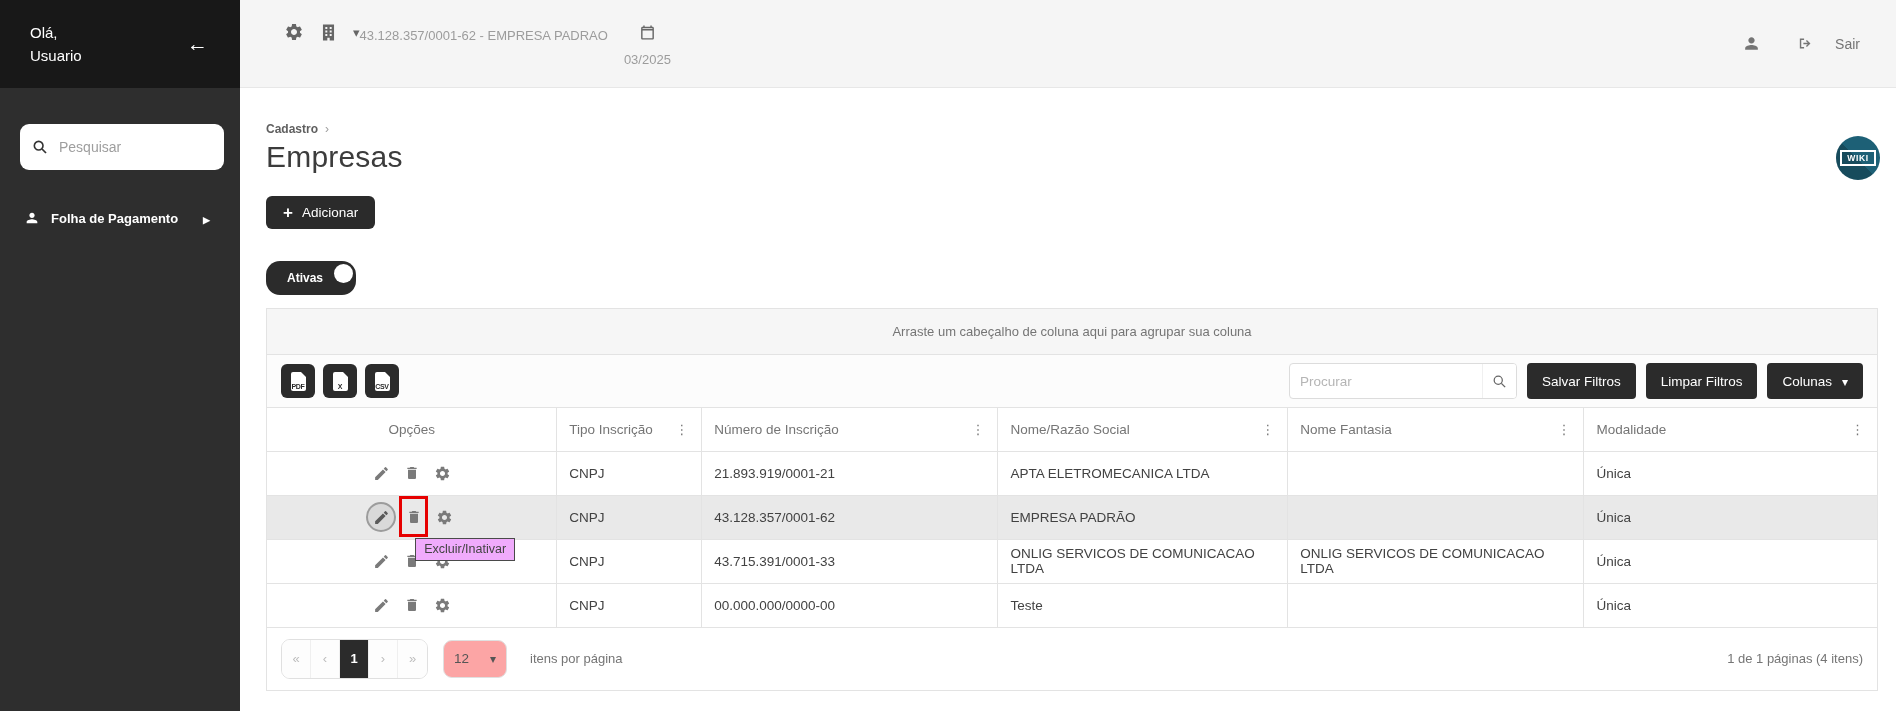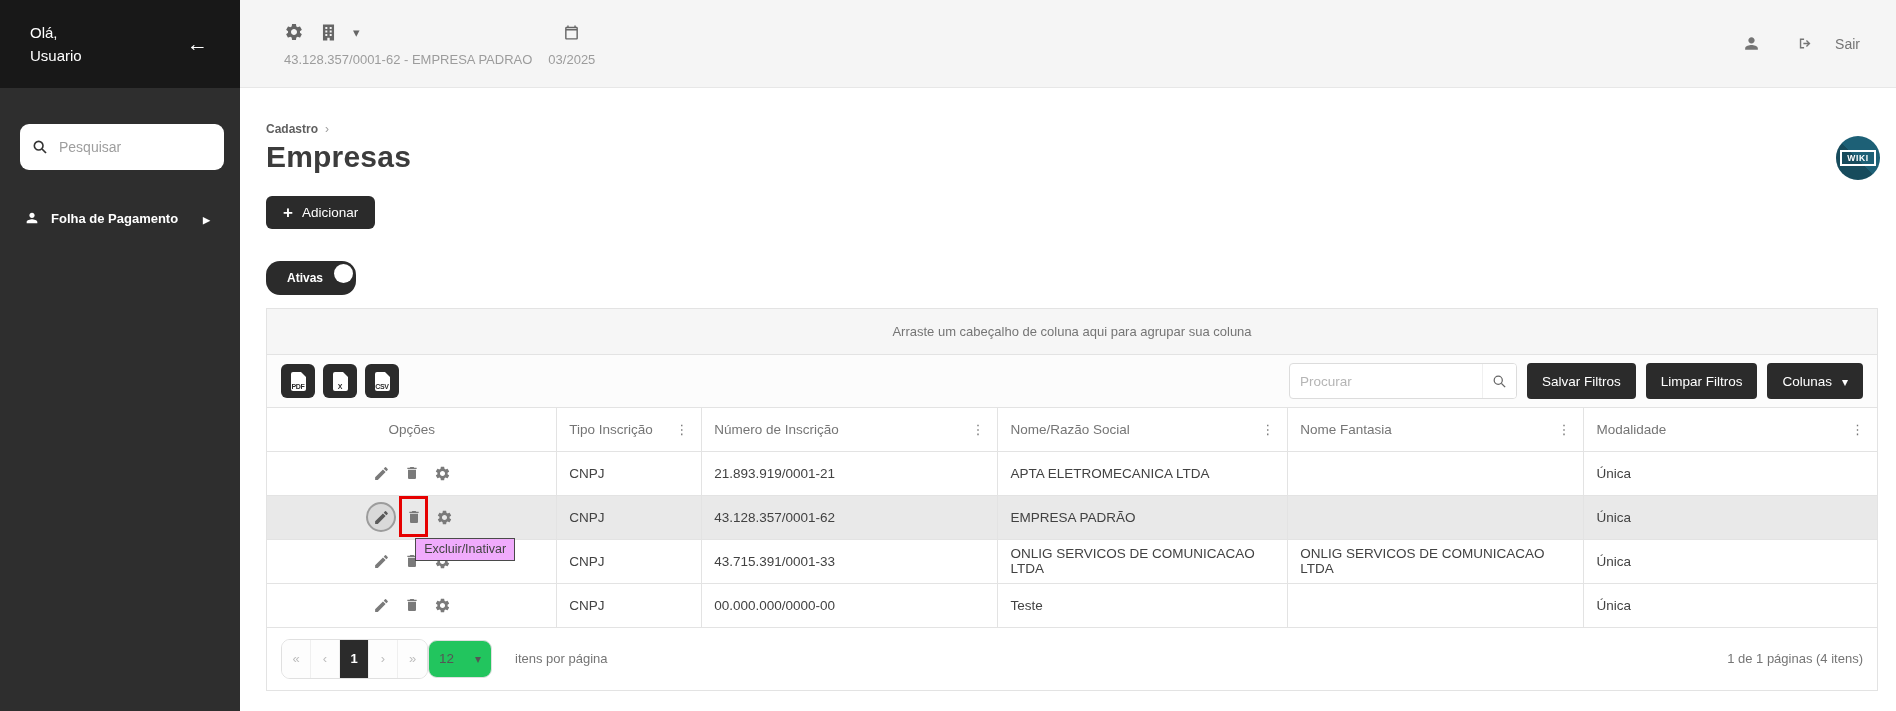--- a/index.html
+++ b/index.html
@@ -22,35 +22,35 @@
   .side-search input{border:none;outline:none;flex:1;font-size:14px;font-family:inherit;color:#424242;min-width:0}
   .side-search input::placeholder{color:#9e9e9e}
   .menu-item{margin-top:30px;display:flex;align-items:center;gap:11px;color:#fff;padding:10px 30px 10px 24px;font-size:13px;font-weight:bold;cursor:pointer}
   .menu-caret{margin-left:auto}
   .menu-caret::after{content:"\25B6";font-size:9px;color:#fff}
 
   
   .main{flex:1;display:flex;flex-direction:column;min-width:0}
   .topbar{height:88px;background:var(--topbar-bg);border-bottom:1px solid #e7e7e7;display:flex;align-items:center;justify-content:space-between;padding:0 30px 0 44px}
   .tb-left{display:flex;align-items:flex-start;gap:16px}
-  .sel-block{display:flex;flex-direction:column}
+  .sel-block{display:flex;}
   .sel-icons{display:flex;align-items:center;gap:15px;color:#666;height:24px}
   .sel-caret::after{content:"\25BE";font-size:13px;color:#666}
   .sel-text{margin-top:8px;font-size:13px;color:#9c9c9c;white-space:nowrap}
   .period-block{display:flex;flex-direction:column;align-items:center}
   .period-block .sel-icons{justify-content:center}
   .tb-right{display:flex;align-items:center;gap:30px;color:#757575}
   .logout{display:flex;align-items:center;gap:21px;font-size:14px;color:#757575;background:none;border:none;cursor:pointer;font-family:inherit}
   .iconbtn{background:none;border:none;padding:0;cursor:pointer;color:#666;display:flex}
 
   
   .content{flex:1;position:relative;padding:34px 18px 0 26px;background:#fff;overflow:hidden}
   .breadcrumb{font-size:12px;color:#5f5f5f;font-weight:bold;display:flex;align-items:center;gap:7px}
   .crumb-sep{color:#9e9e9e;font-weight:normal}
-  .page-title{font-size:30px;font-weight:700;color:#3c3c3c;margin:4px 0 0 0;letter-spacing:.2px}
+  .page-title{font-size:30px;font-weight:400;color:#3c3c3c;margin:4px 0 0 0;letter-spacing:.2px}
   .wiki-badge{position:absolute;top:48px;right:16px;width:44px;height:44px;border-radius:50%;background:var(--wiki-teal);display:flex;align-items:center;justify-content:center;overflow:hidden;cursor:pointer}
   .wiki-badge::after{content:"";position:absolute;inset:0;background:linear-gradient(225deg,transparent 52%,rgba(0,0,0,.22) 52%)}
   .wiki-pill{border:2px solid #fff;border-radius:0;color:#fff;font-size:8.5px;font-weight:bold;padding:1px 5px;letter-spacing:.6px;position:relative;z-index:1}
   .add-btn{margin-top:22px;background:var(--accent);color:#fff;border:none;border-radius:6px;height:33px;padding:0 17px;font-size:13.5px;display:inline-flex;align-items:center;gap:9px;cursor:pointer;font-family:inherit}
   .plus-ic::before{content:"+";font-size:17px;font-weight:bold;line-height:1}
   .toggle{margin-top:32px;width:90px;height:34px;background:var(--accent);border-radius:14px;display:flex;align-items:center;position:relative;cursor:pointer}
   .toggle-label{color:#fff;font-size:12px;font-weight:bold;margin-left:21px}
   .toggle-knob{position:absolute;right:3px;top:3px;width:19px;height:19px;border-radius:50%;background:#fff}
 
   
@@ -86,21 +86,21 @@
   .hl-frame{position:absolute;left:-7px;top:-13px;width:29px;height:41px;border:3px solid var(--highlight-red);pointer-events:none;z-index:6}
   .tooltip{position:absolute;left:9px;top:29px;background:#f0abfc;border:1px solid #4a4a4a;padding:3px 8px 4px;font-size:12.5px;color:#424242;white-space:nowrap;z-index:10}
 
   .pager-bar{display:flex;align-items:center;padding:11px 14px;background:#fff}
   .pager{display:flex;border:1px solid #e0e0e0;border-radius:9px;overflow:hidden;background:#fff}
   .pg-cell{width:29px;height:38px;display:flex;align-items:center;justify-content:center;color:#bdbdbd;font-size:13px;border:none;border-right:1px solid #efefef;background:#fdfdfd;cursor:pointer;font-family:inherit}
   .pg-cell:last-child{border-right:none}
   .pg-cell.active{background:var(--accent);color:#fff;font-weight:bold}
   .pg-first::after{content:"\00AB"} .pg-prev::after{content:"\2039"}
   .pg-next::after{content:"\203A"} .pg-last::after{content:"\00BB"}
-  .page-size{width:64px;height:38px;border:1px solid #e0e0e0;border-radius:9px;display:flex;align-items:center;padding:0 10px;color:#555;font-size:13.5px;cursor:pointer;background:#22c55e}
+  .page-size{margin-left:15px;width:64px;height:38px;border:1px solid #e0e0e0;border-radius:9px;display:flex;align-items:center;padding:0 10px;color:#555;font-size:13.5px;cursor:pointer;background:#fca5a5}
   .page-size .dd-caret{margin-left:auto;color:#555}
   .items-label{margin-left:23px;color:#757575;font-size:13px}
   .pg-summary{margin-left:auto;color:#757575;font-size:13px}
 </style>
 </head>
 <body>
 
 <div class="app">
 
   <div class="sidebar">

